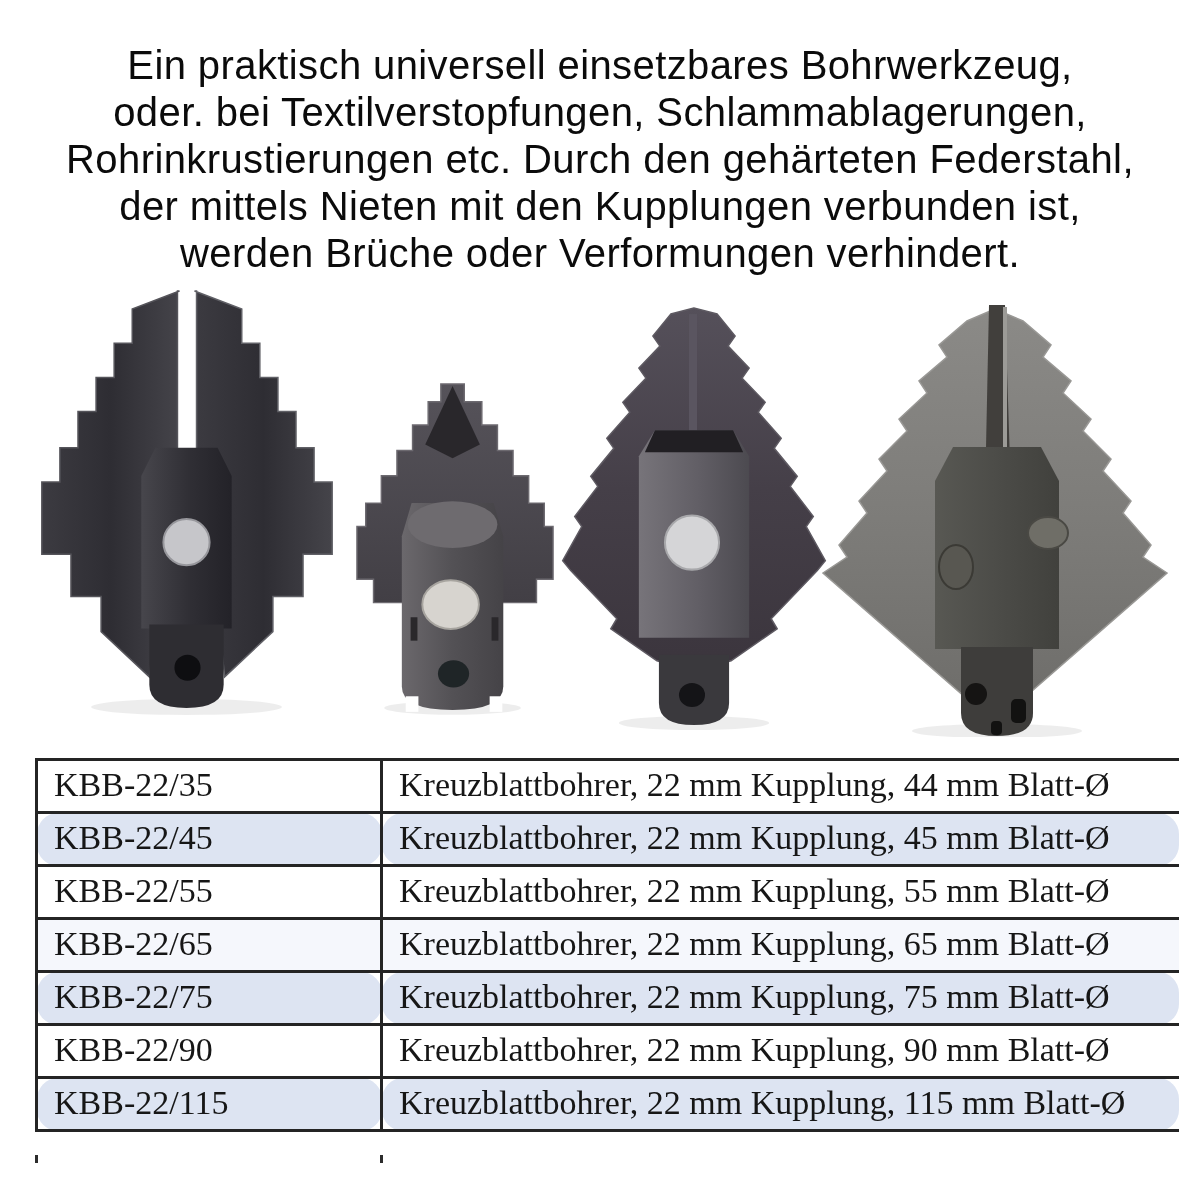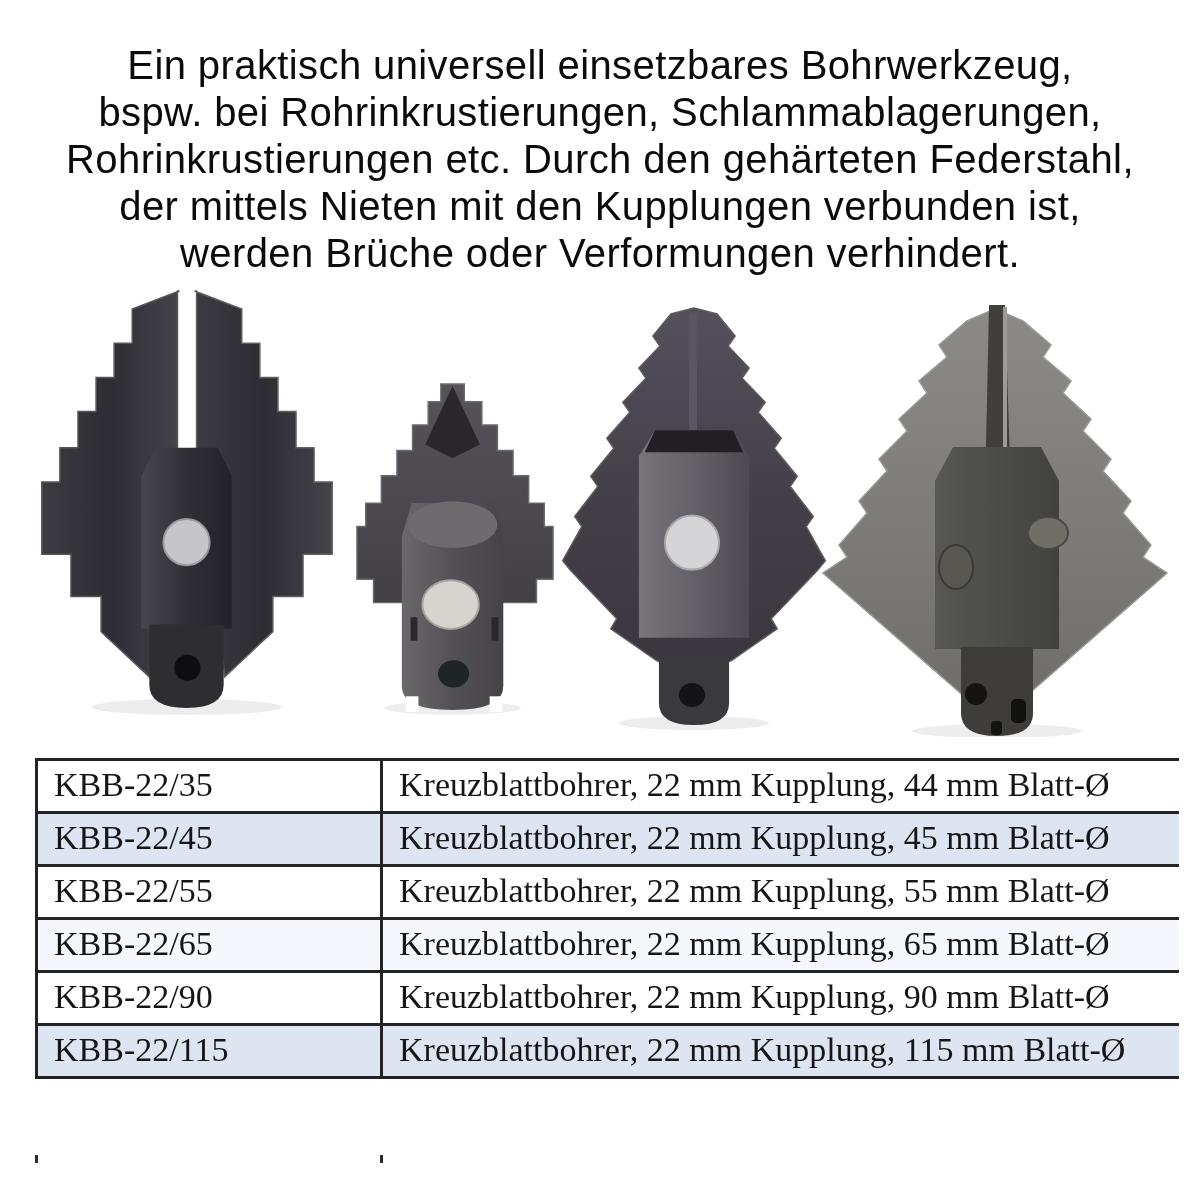--- a/index.html
+++ b/index.html
@@ -33,33 +33,33 @@
   }
   table.spec td {
     height:53px; vertical-align:middle;
     border:3px solid #242424;
     border-right:none;
     padding:0 10px 2px 16px;
     white-space:nowrap; overflow:hidden;
   }
   table.spec td.col-code { width:345px; border-right:3px solid #242424; }
   table.spec td.col-desc { width:797px; }
-  tr.shade-blue  td { background:var(--hl); }
+  tr.shade-blue  td { background:var(--hl);border-radius:21px; }
   tr.shade-faint td { background:var(--faint); }
   tr.shade-white td { background:#ffffff; }
   .crop-tick { position:absolute; width:3px; height:8px; background:#2c2c2c; }
 </style>
 </head>
 <body>
 
 <div class="page">
 
   <div class="intro">
     <div>Ein praktisch universell einsetzbares Bohrwerkzeug,</div>
-    <div>bspw. bei Rohrinkrustierungen, Schlammablagerungen,</div>
+    <div>oder. bei Textilverstopfungen, Schlammablagerungen,</div>
     <div>Rohrinkrustierungen etc. Durch den gehärteten Federstahl,</div>
     <div>der mittels Nieten mit den Kupplungen verbunden ist,</div>
     <div>werden Brüche oder Verformungen verhindert.</div>
   </div>
 
   <figure class="photo photo-1">
     <svg viewBox="0 0 315 430" xmlns="http://www.w3.org/2000/svg">
       <defs>
         <linearGradient id="t1b" x1="0" y1="0" x2="1" y2="0">
           <stop offset="0" stop-color="#3c3b41"></stop>
@@ -174,20 +174,24 @@
             <td class="col-desc">Kreuzblattbohrer, 22 mm Kupplung, 45 mm Blatt-Ø</td>
           </tr>
           <tr class="shade-white">
             <td class="col-code">KBB-22/55</td>
             <td class="col-desc">Kreuzblattbohrer, 22 mm Kupplung, 55 mm Blatt-Ø</td>
           </tr>
           <tr class="shade-faint">
             <td class="col-code">KBB-22/65</td>
             <td class="col-desc">Kreuzblattbohrer, 22 mm Kupplung, 65 mm Blatt-Ø</td>
           </tr>
+          <tr class="shade-blue">
+            <td class="col-code">KBB-22/75</td>
+            <td class="col-desc">Kreuzblattbohrer, 22 mm Kupplung, 75 mm Blatt-Ø</td>
+          </tr>
           <tr class="shade-white">
             <td class="col-code">KBB-22/90</td>
             <td class="col-desc">Kreuzblattbohrer, 22 mm Kupplung, 90 mm Blatt-Ø</td>
           </tr>
           <tr class="shade-blue">
             <td class="col-code">KBB-22/115</td>
             <td class="col-desc">Kreuzblattbohrer, 22 mm Kupplung, 115 mm Blatt-Ø</td>
           </tr>
         </tbody>
     </table>

